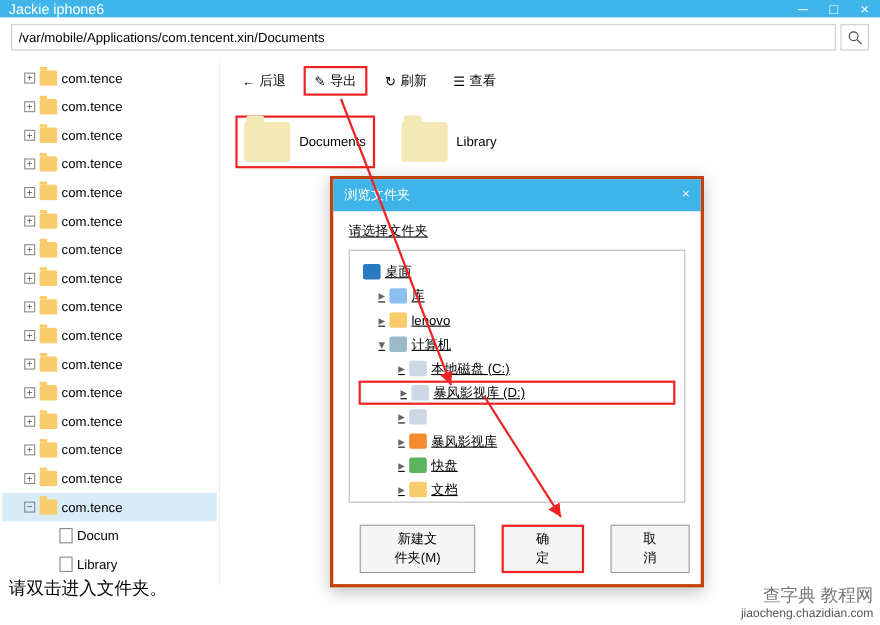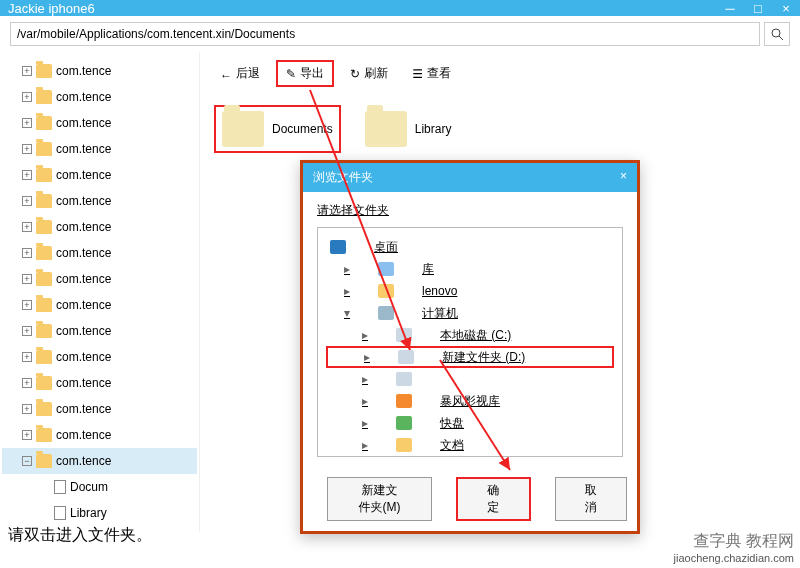--- a/index.html
+++ b/index.html
@@ -25,21 +25,21 @@
 .tbtn.hl { border: 2px solid #e22; }
 .folders { display: flex; gap: 24px; padding: 10px 14px; }
 .bigf { display: flex; align-items: center; gap: 8px; height: 48px; }
 .bigf.hl { border: 2px solid #e22; padding: 2px 6px; }
 .bigf .icon { width: 42px; height: 36px; background: #f3e8b3; border-radius: 3px; position: relative; }
 .bigf .icon:before { content:''; position:absolute; top:-6px; left:2px; width:16px; height:6px; background:#f3e8b3; border-radius:2px 2px 0 0; }
 .modal { position: absolute; left: 300px; top: 160px; width: 340px; background: #fff; border: 3px solid #c2410c; box-shadow: 0 4px 14px rgba(0,0,0,.25); }
 .modal .mtitle { background: #3fb4e8; color: #fff; padding: 6px 10px; display: flex; justify-content: space-between; }
 .modal .mbody { padding: 10px 14px; text-decoration: underline; }
 .modal .treebox { border: 1px solid #bbb; height: 230px; padding: 8px; overflow: hidden; margin-top: 8px; }
-.trow { display: flex; align-items: center; height: 22px; gap: 24px; }
+.trow { display: flex; align-items: center; height: 22px; }
 .trow .tog { width: 10px; text-align: center; color: #666; margin-right: 2px; }
 .trow .ic { width: 16px; height: 14px; margin-right: 4px; background: #f9cc6b; border-radius: 2px; }
 .trow.hl { border: 2px solid #e22; }
 .mfoot { display: flex; justify-content: flex-end; gap: 10px; padding: 10px; }
 .mfoot button { padding: 3px 28px; border: 1px solid #999; background: #f5f5f5; font-size: 12px; margin-left: 14px; }
 .mfoot button.hl { border: 2px solid #e22; }
 .status { position: absolute; bottom: 22px; left: 8px; font-size: 16px; }
 .wm { position: absolute; bottom: 4px; right: 6px; font-size: 11px; color: #555; }
 .wm2 { position: absolute; bottom: 16px; right: 6px; font-size: 16px; color: #777; }
 svg.arrow { position: absolute; pointer-events: none; }
@@ -218,21 +218,21 @@
           <span>计算机</span>
         </div>
       <div class="trow" style="padding-left:34px">
           <span class="tog">▸</span>
           <span class="ic" style="background:#ccd9e4"></span>
           <span>本地磁盘 (C:)</span>
         </div>
       <div class="trow hl" style="padding-left:34px">
           <span class="tog">▸</span>
           <span class="ic" style="background:#ccd9e4"></span>
-          <span>新建文件夹 (D:)</span>
+          <span>暴风影视库 (D:)</span>
         </div>
       <div class="trow" style="padding-left:34px">
           <span class="tog">▸</span>
           <span class="ic" style="background:#ccd9e4"></span>
         </div>
       <div class="trow" style="padding-left:34px">
           <span class="tog">▸</span>
           <span class="ic" style="background:#f48a2d"></span>
           <span>暴风影视库</span>
         </div>

